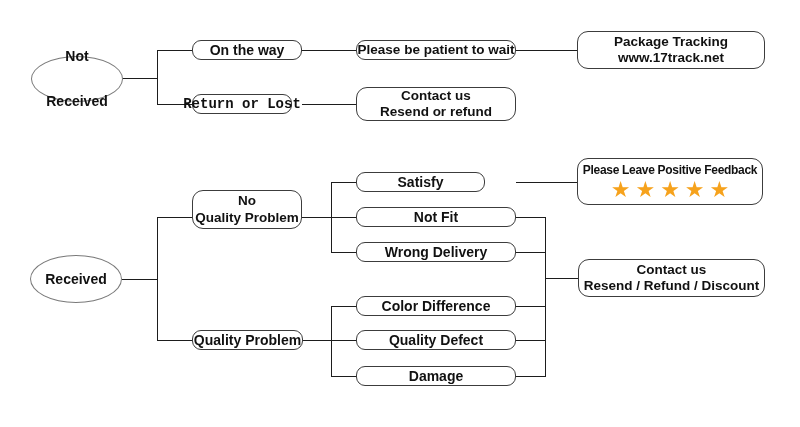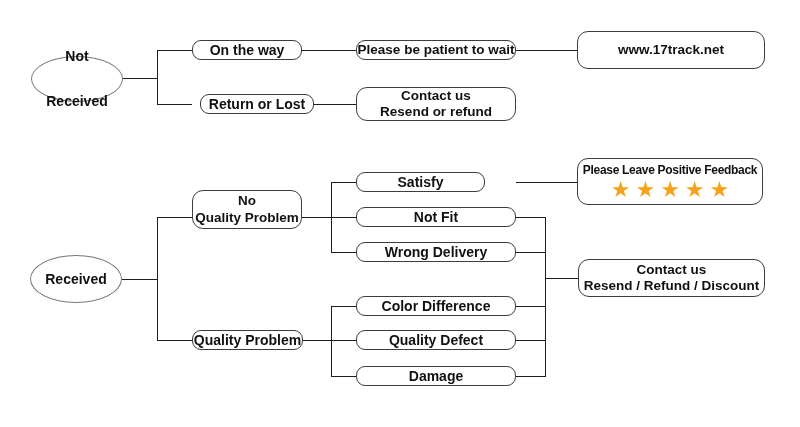--- a/index.html
+++ b/index.html
@@ -106,24 +106,25 @@
 
   <div class="node" style="left:192px; top:40px; width:110px; height:20px;">
     <span>On the way</span>
   </div>
 
   <div class="node" style="left:356px; top:40px; width:160px; height:20px; font-size:13.5px;">
     <span>Please be patient to wait</span>
   </div>
 
   <div class="node tall" style="left:577px; top:31px; width:188px; height:38px;">
+    <span class="sub">Package Tracking</span>
     <span class="sub">www.17track.net</span>
   </div>
 
-  <div class="node" style="left:200px; top:94px; width:114px; height:20px;">
+  <div class="node" style="left:192px; top:94px; width:100px; height:20px;font-family:Liberation Mono, monospace;">
     <span>Return or Lost</span>
   </div>
 
   <div class="node tall" style="left:356px; top:87px; width:160px; height:34px;">
     <span class="sub">Contact us</span>
     <span class="sub">Resend or refund</span>
   </div>
 
   <div class="node ellipse" style="left:30px; top:255px; width:92px; height:48px;">
     <span>Received</span>

